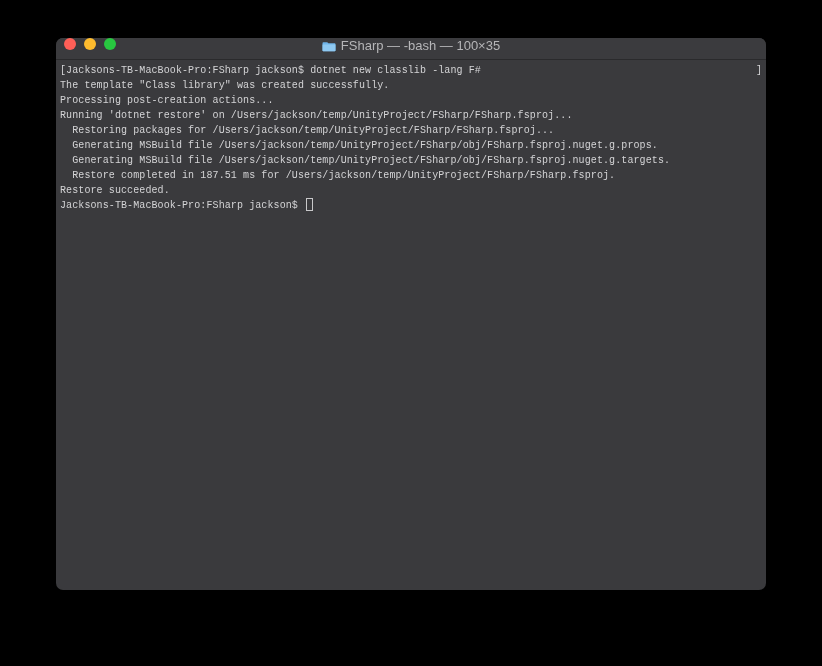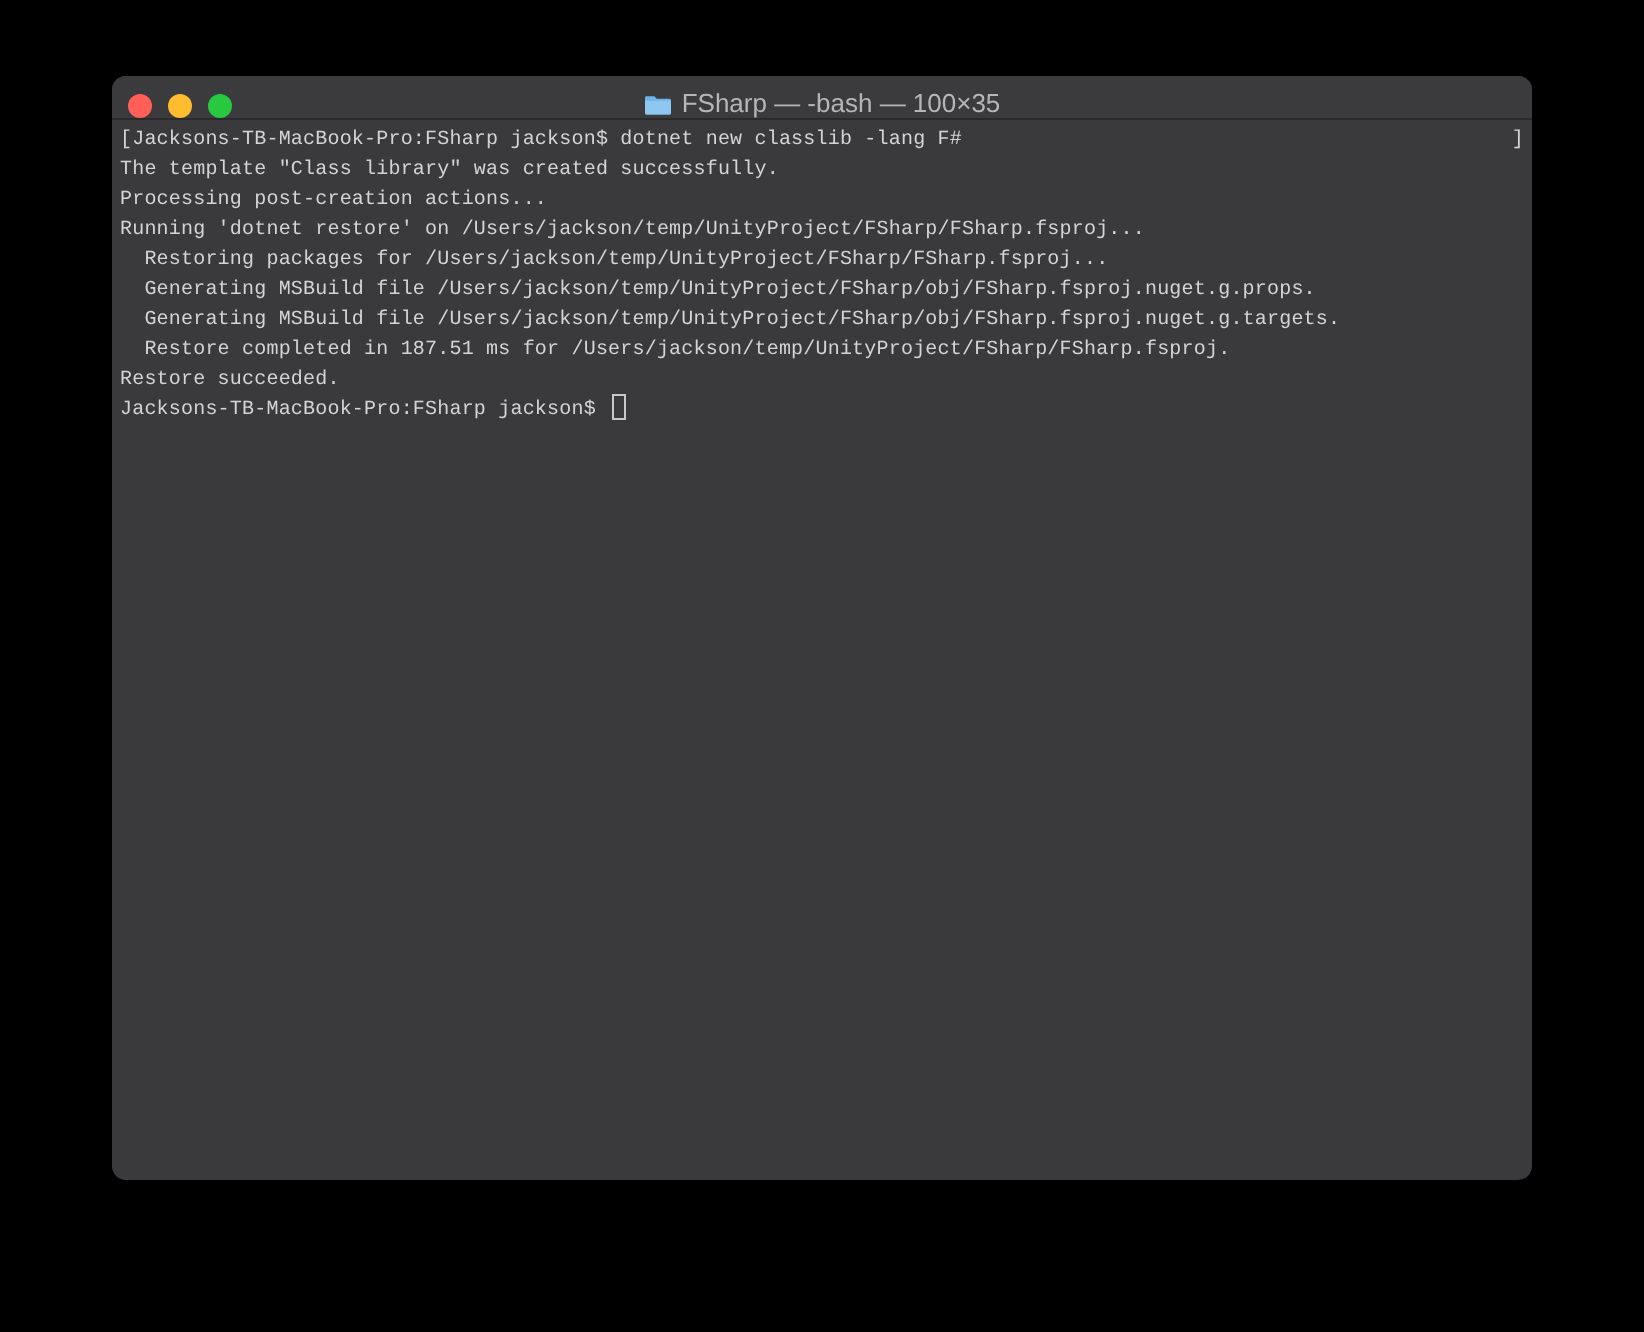--- a/index.html
+++ b/index.html
@@ -22,21 +22,21 @@
       height: 552px;
       background: #3a3a3d;
       border-radius: 7px;
       overflow: hidden;
       box-shadow: 0 20px 60px rgba(0,0,0,0.6);
     }
     .titlebar {
       height: 22px;
       background: #3b3b3e;
       display: flex;
-      align-items: flex-end;
+      align-items: flex-start;
       padding: 0 8px;
       position: relative;
       border-bottom: 1px solid #2a2a2c;
     }
     .buttons {
       display: flex;
       gap: 8px;
       align-items: center;
     }
     .btn {

